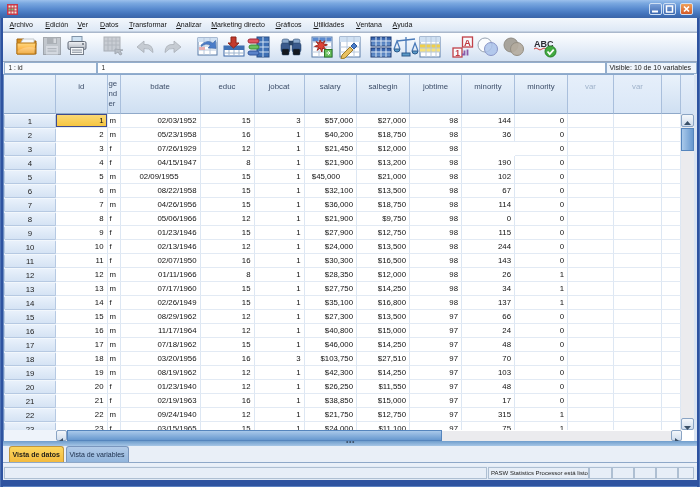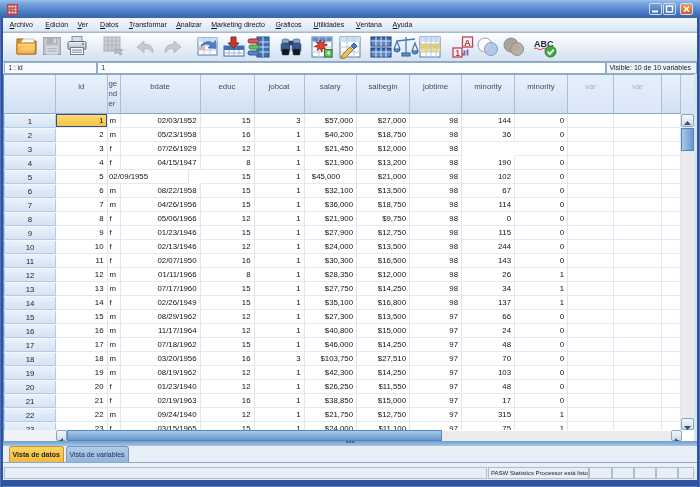--- a/index.html
+++ b/index.html
@@ -349,21 +349,21 @@
 <div class="dc" style="top:156.0px;left:357.0px;width:53px;text-align:right;padding-right:3px;">$13,200</div>
 <div class="dc" style="top:156.0px;left:410.0px;width:52px;text-align:right;padding-right:3px;">98</div>
 <div class="dc" style="top:156.0px;left:462.0px;width:53px;text-align:right;padding-right:3px;">190</div>
 <div class="dc" style="top:156.0px;left:515.0px;width:53px;text-align:right;padding-right:3px;">0</div>
 <div class="dc" style="top:156.0px;left:568.0px;width:46px;"></div>
 <div class="dc" style="top:156.0px;left:614.0px;width:48px;"></div>
 <div class="dc" style="top:156.0px;left:662.0px;width:19px;"></div>
 <div class="rn" style="top:170.0px;left:4px;width:52px;">5</div>
 <div class="dc" style="top:170.0px;left:56px;width:51.5px;text-align:right;padding-right:3px;">5</div>
 <div class="dc" style="top:170.0px;left:107.5px;width:13px;text-align:left;padding-left:2px;">m</div>
-<div class="dc" style="top:170.0px;left:109px;width:80px;text-align:left;padding-right:3px;">02/09/1955</div>
+<div class="dc" style="top:170.0px;left:121px;width:80px;text-align:center;padding-right:3px;">02/09/1955</div>
 <div class="dc" style="top:170.0px;left:200.5px;width:54px;text-align:right;padding-right:3px;">15</div>
 <div class="dc" style="top:170.0px;left:254.5px;width:50px;text-align:right;padding-right:3px;">1</div>
 <div class="dc" style="top:170.0px;left:304.5px;width:52.5px;text-align:right;padding-right:16px;">$45,000</div>
 <div class="dc" style="top:170.0px;left:357.0px;width:53px;text-align:right;padding-right:3px;">$21,000</div>
 <div class="dc" style="top:170.0px;left:410.0px;width:52px;text-align:right;padding-right:3px;">98</div>
 <div class="dc" style="top:170.0px;left:462.0px;width:53px;text-align:right;padding-right:3px;">102</div>
 <div class="dc" style="top:170.0px;left:515.0px;width:53px;text-align:right;padding-right:3px;">0</div>
 <div class="dc" style="top:170.0px;left:568.0px;width:46px;"></div>
 <div class="dc" style="top:170.0px;left:614.0px;width:48px;"></div>
 <div class="dc" style="top:170.0px;left:662.0px;width:19px;"></div>

